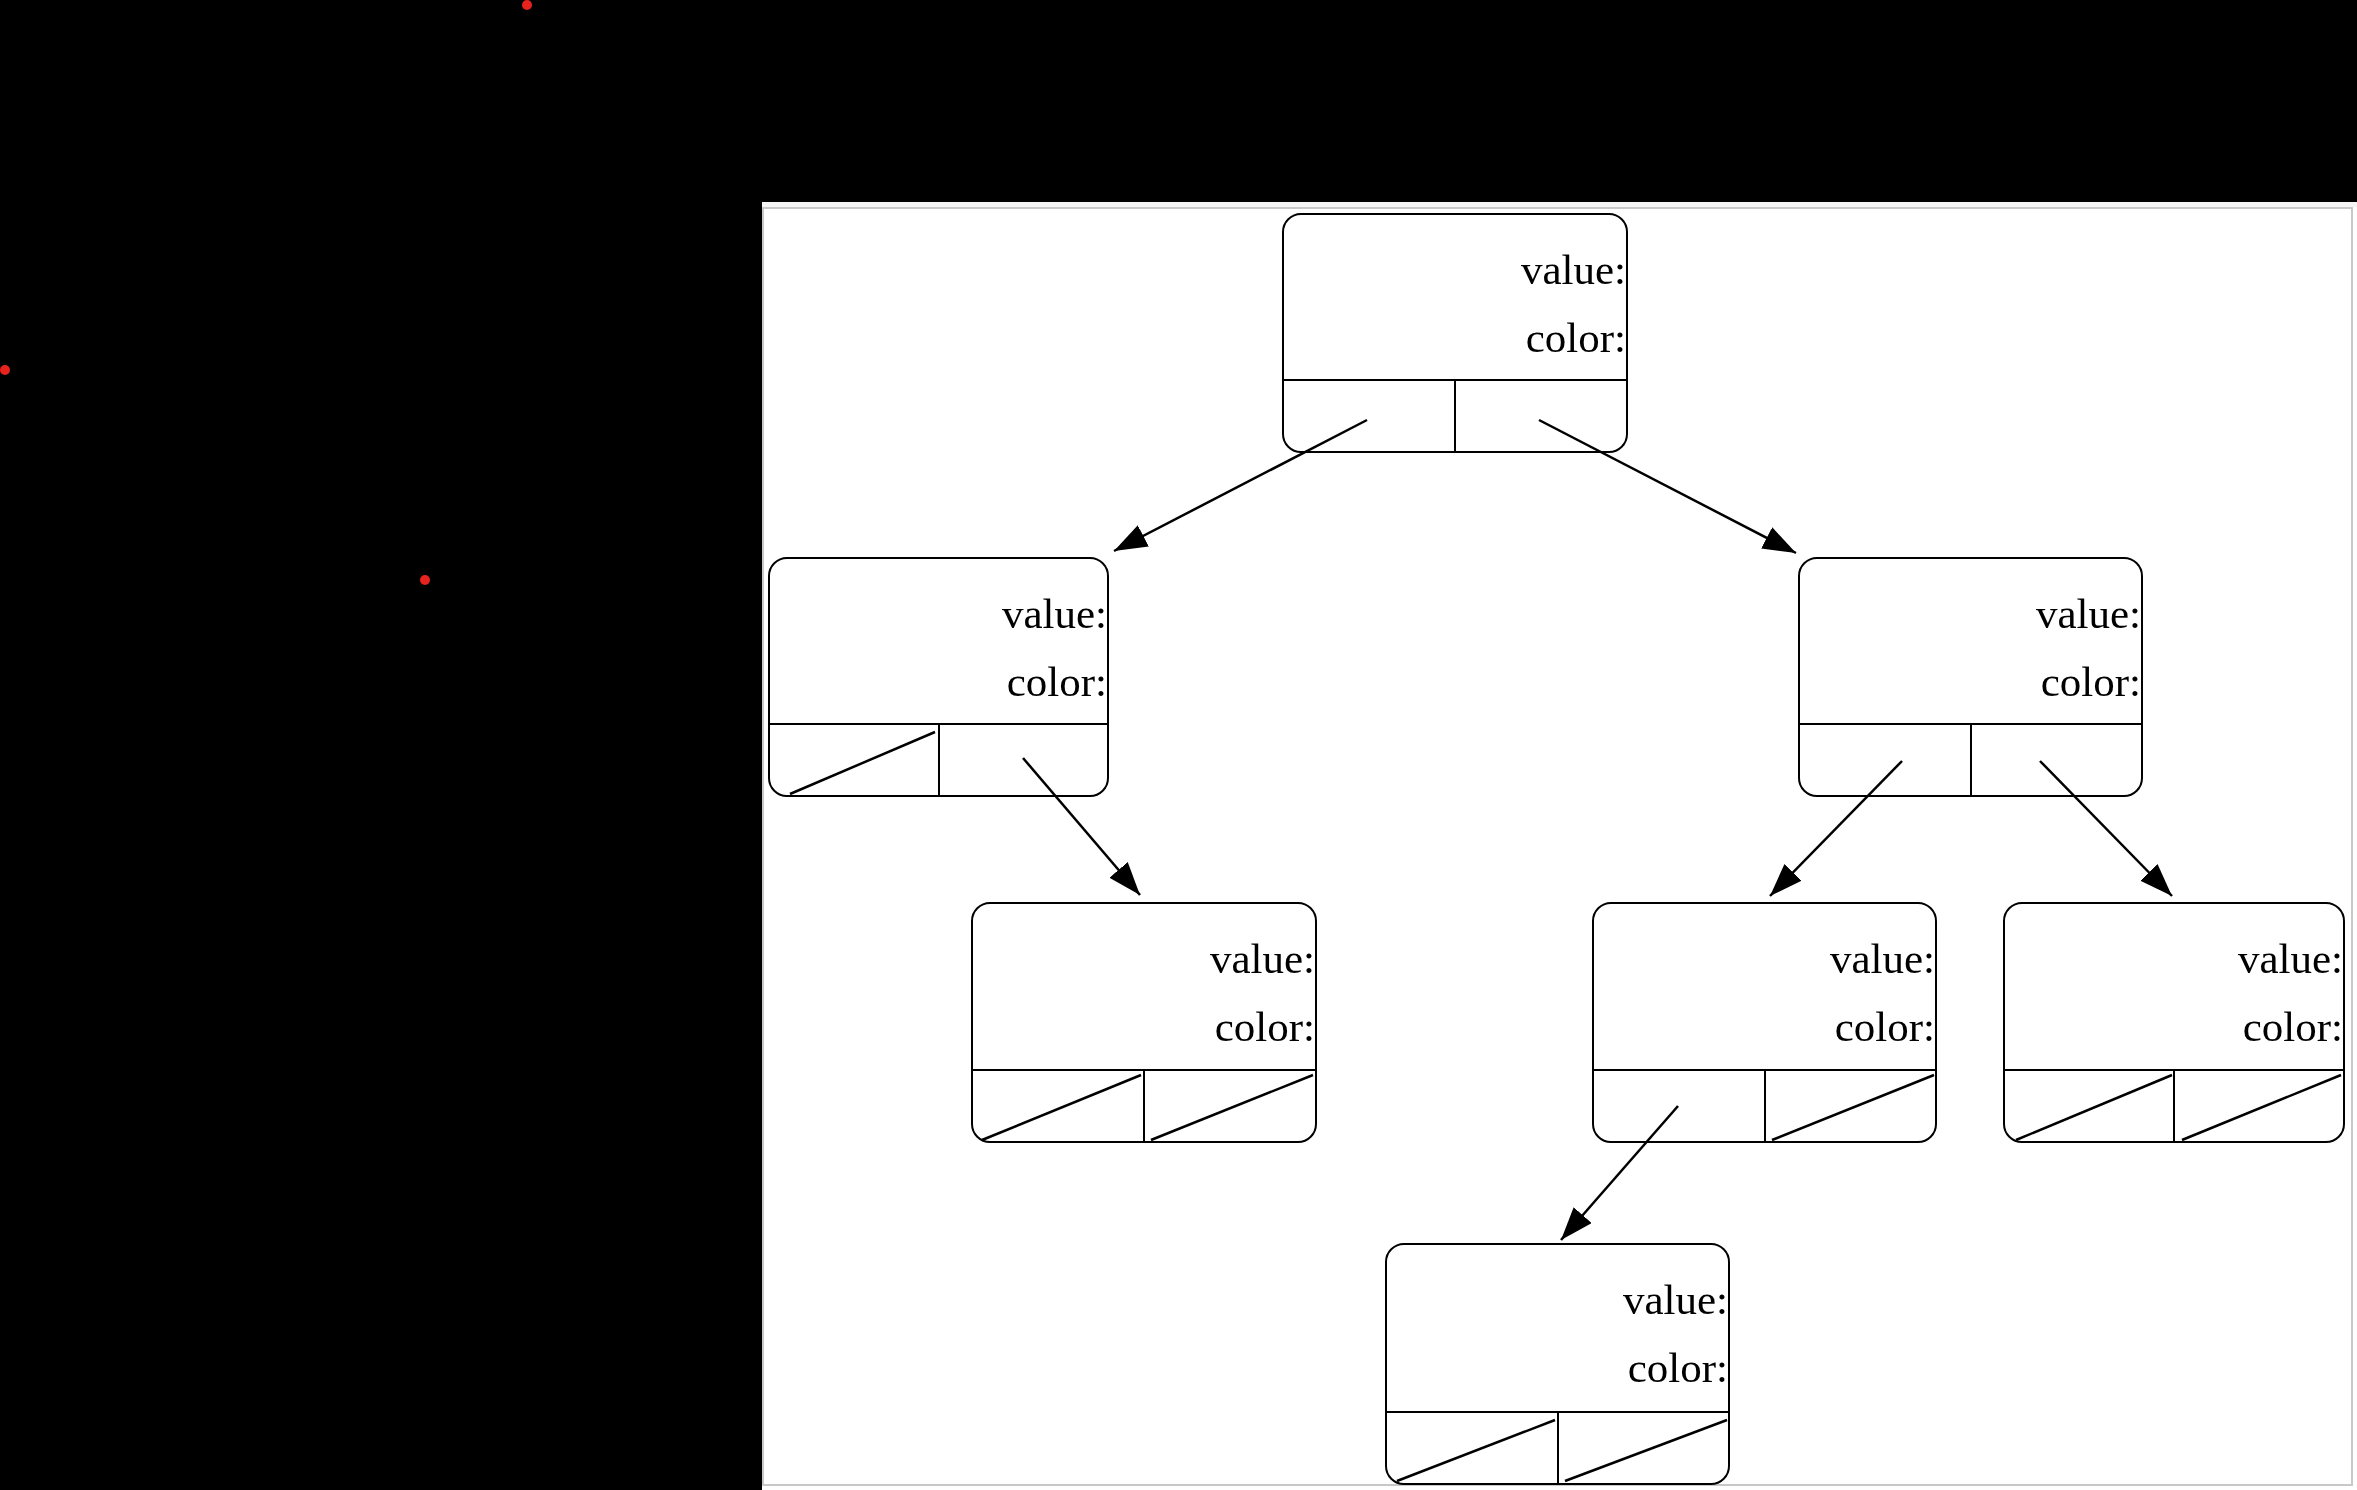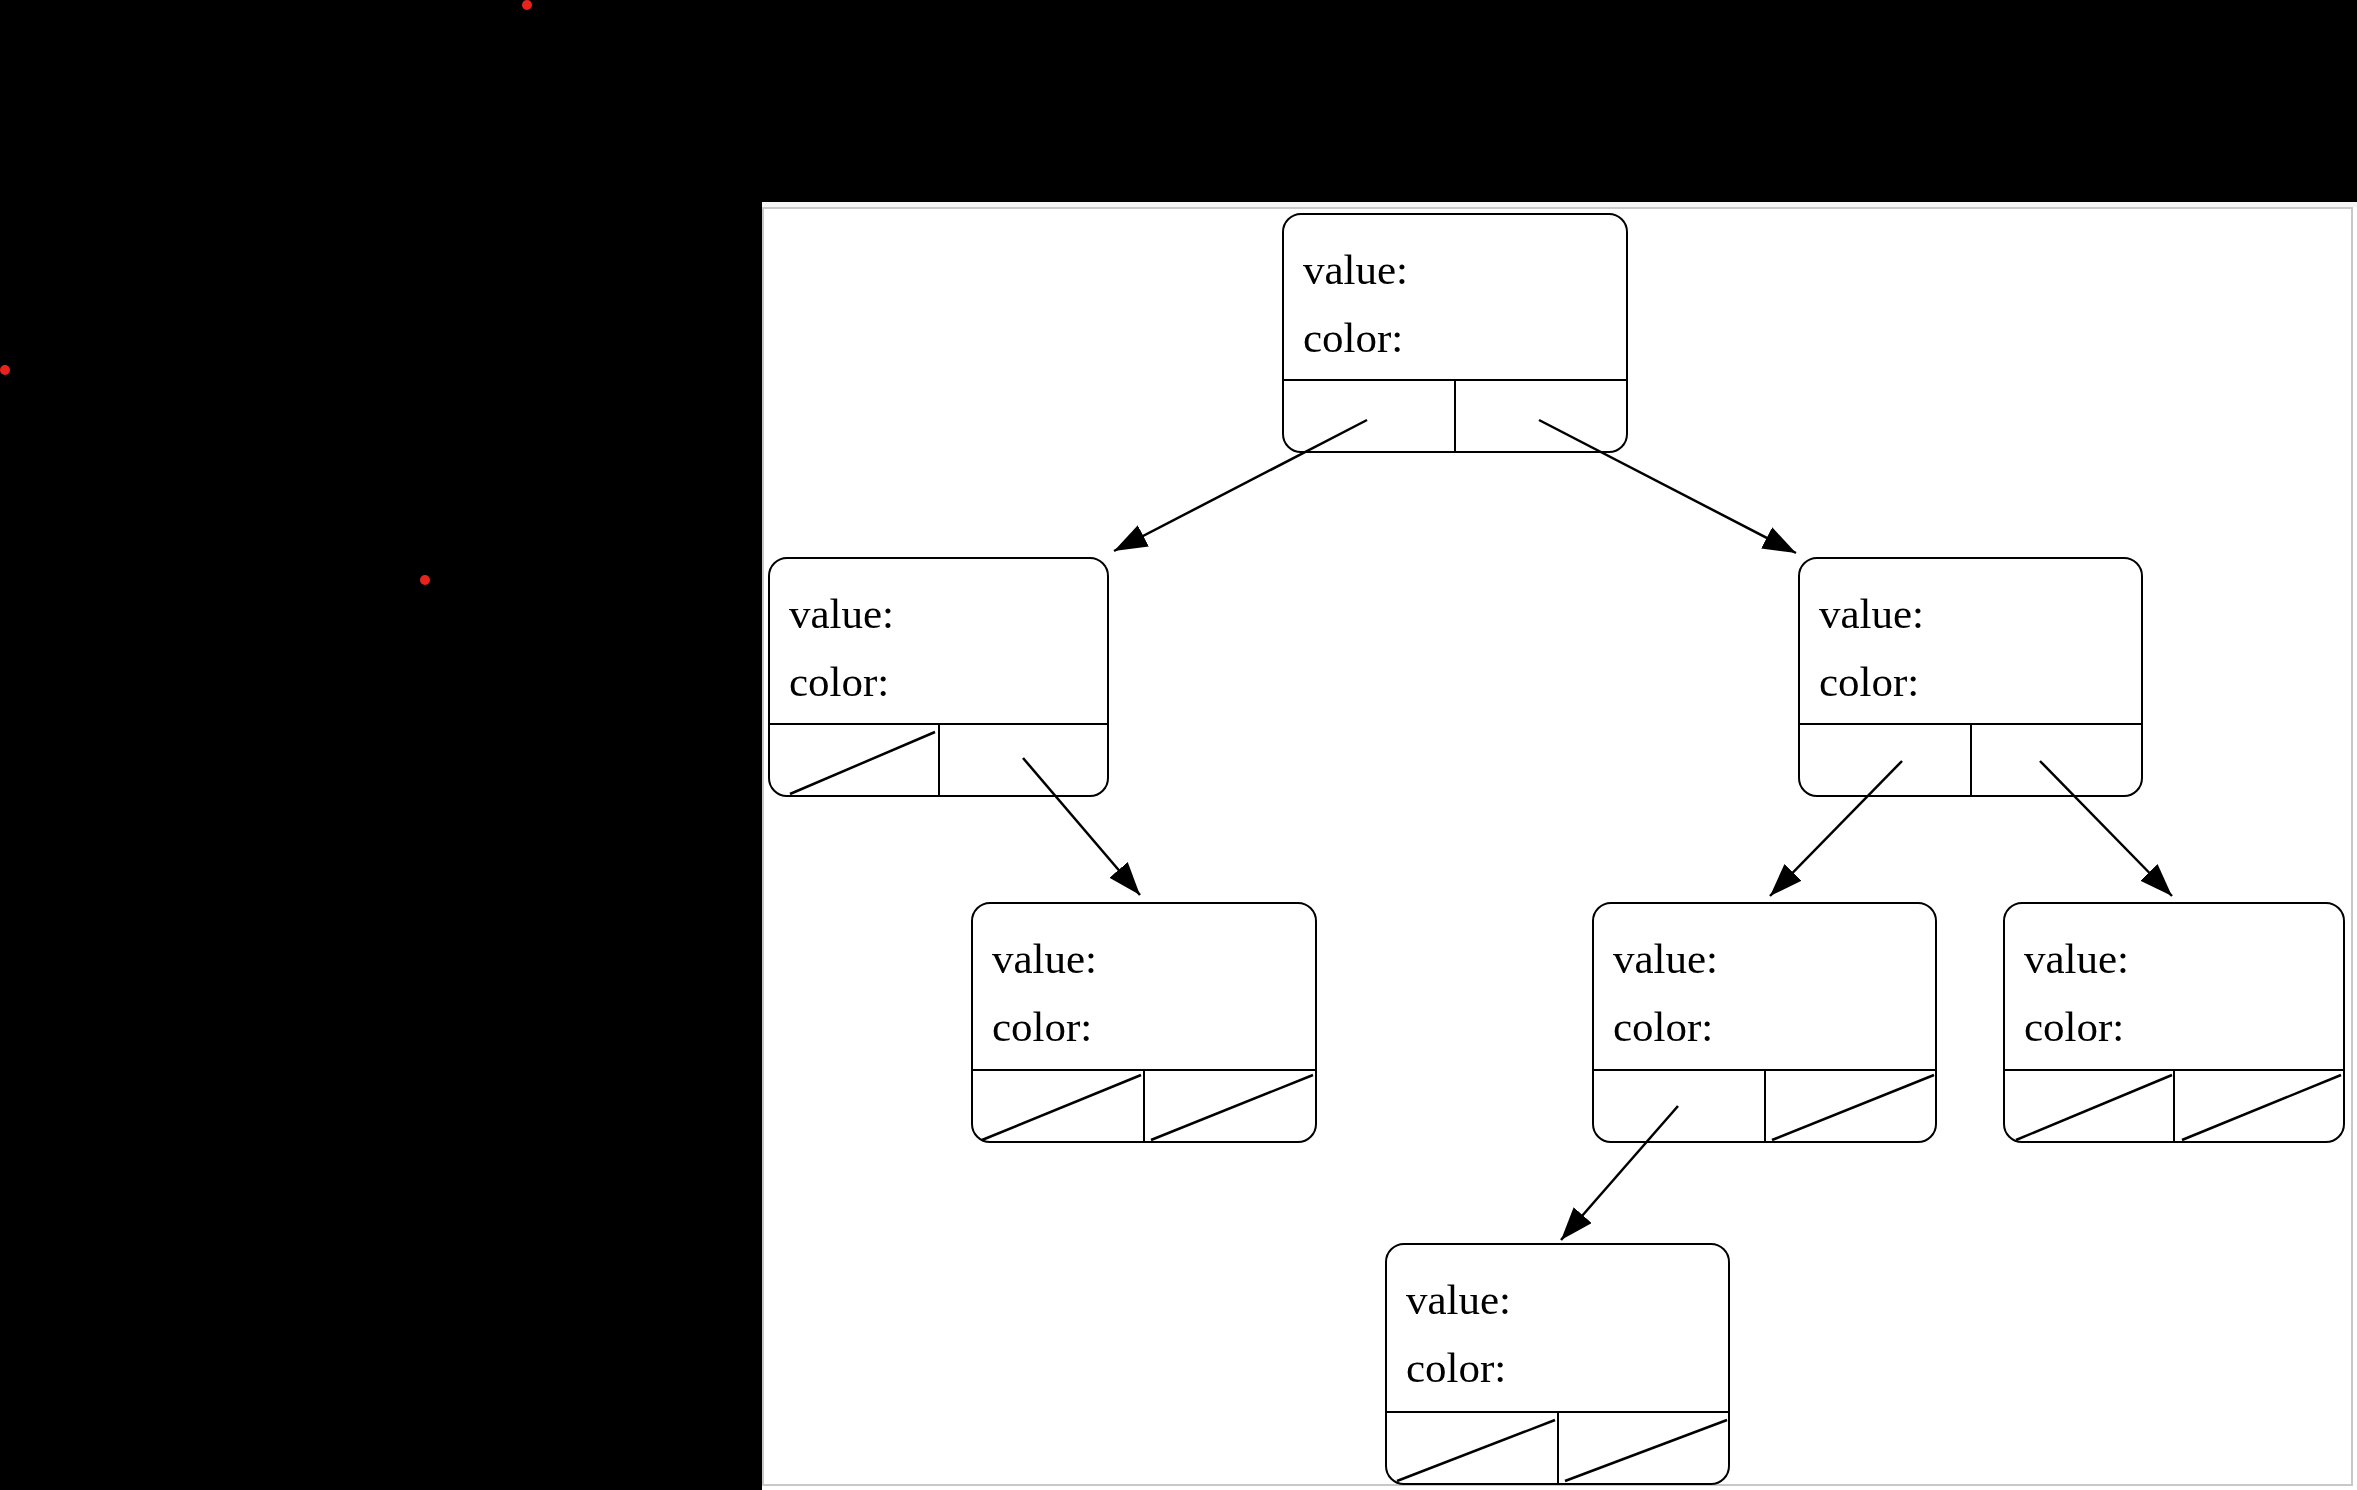--- a/index.html
+++ b/index.html
@@ -5,21 +5,21 @@
   :root{
     --bg:#000000;
     --panel-bg:#ffffff;
     --panel-border:#c8c8c8;
     --panel-strip:#f5f5f5;
     --line:#000000;
     --dot:#e8231d;
   }
   html,body{margin:0;padding:0;}
   body{background:#ffffff;font-family:"Liberation Serif","DejaVu Serif",serif;}
-  .screen{position:relative;width:2357px;height:1490px;overflow:hidden;background:#ffffff;}
+  .screen{position:relative;width:2357px;height:1490px;overflow:hidden;background:#ffffff;text-align:right;}
 
   
   .black-top{position:absolute;left:0;top:0;width:2357px;height:202px;background:var(--bg);z-index:1;}
   .black-left{position:absolute;left:0;top:0;width:762px;height:1490px;background:var(--bg);z-index:1;}
 
   
   .page-area{position:absolute;left:762px;top:202px;right:0;bottom:0;background:var(--panel-bg);z-index:2;}
   .page-strip{position:absolute;left:762px;top:202px;width:1595px;height:5px;background:var(--panel-strip);z-index:2;}
   .panel{position:absolute;left:762px;top:207px;width:1591px;height:1279px;box-sizing:border-box;
          border:2px solid var(--panel-border);background:var(--panel-bg);z-index:2;}

